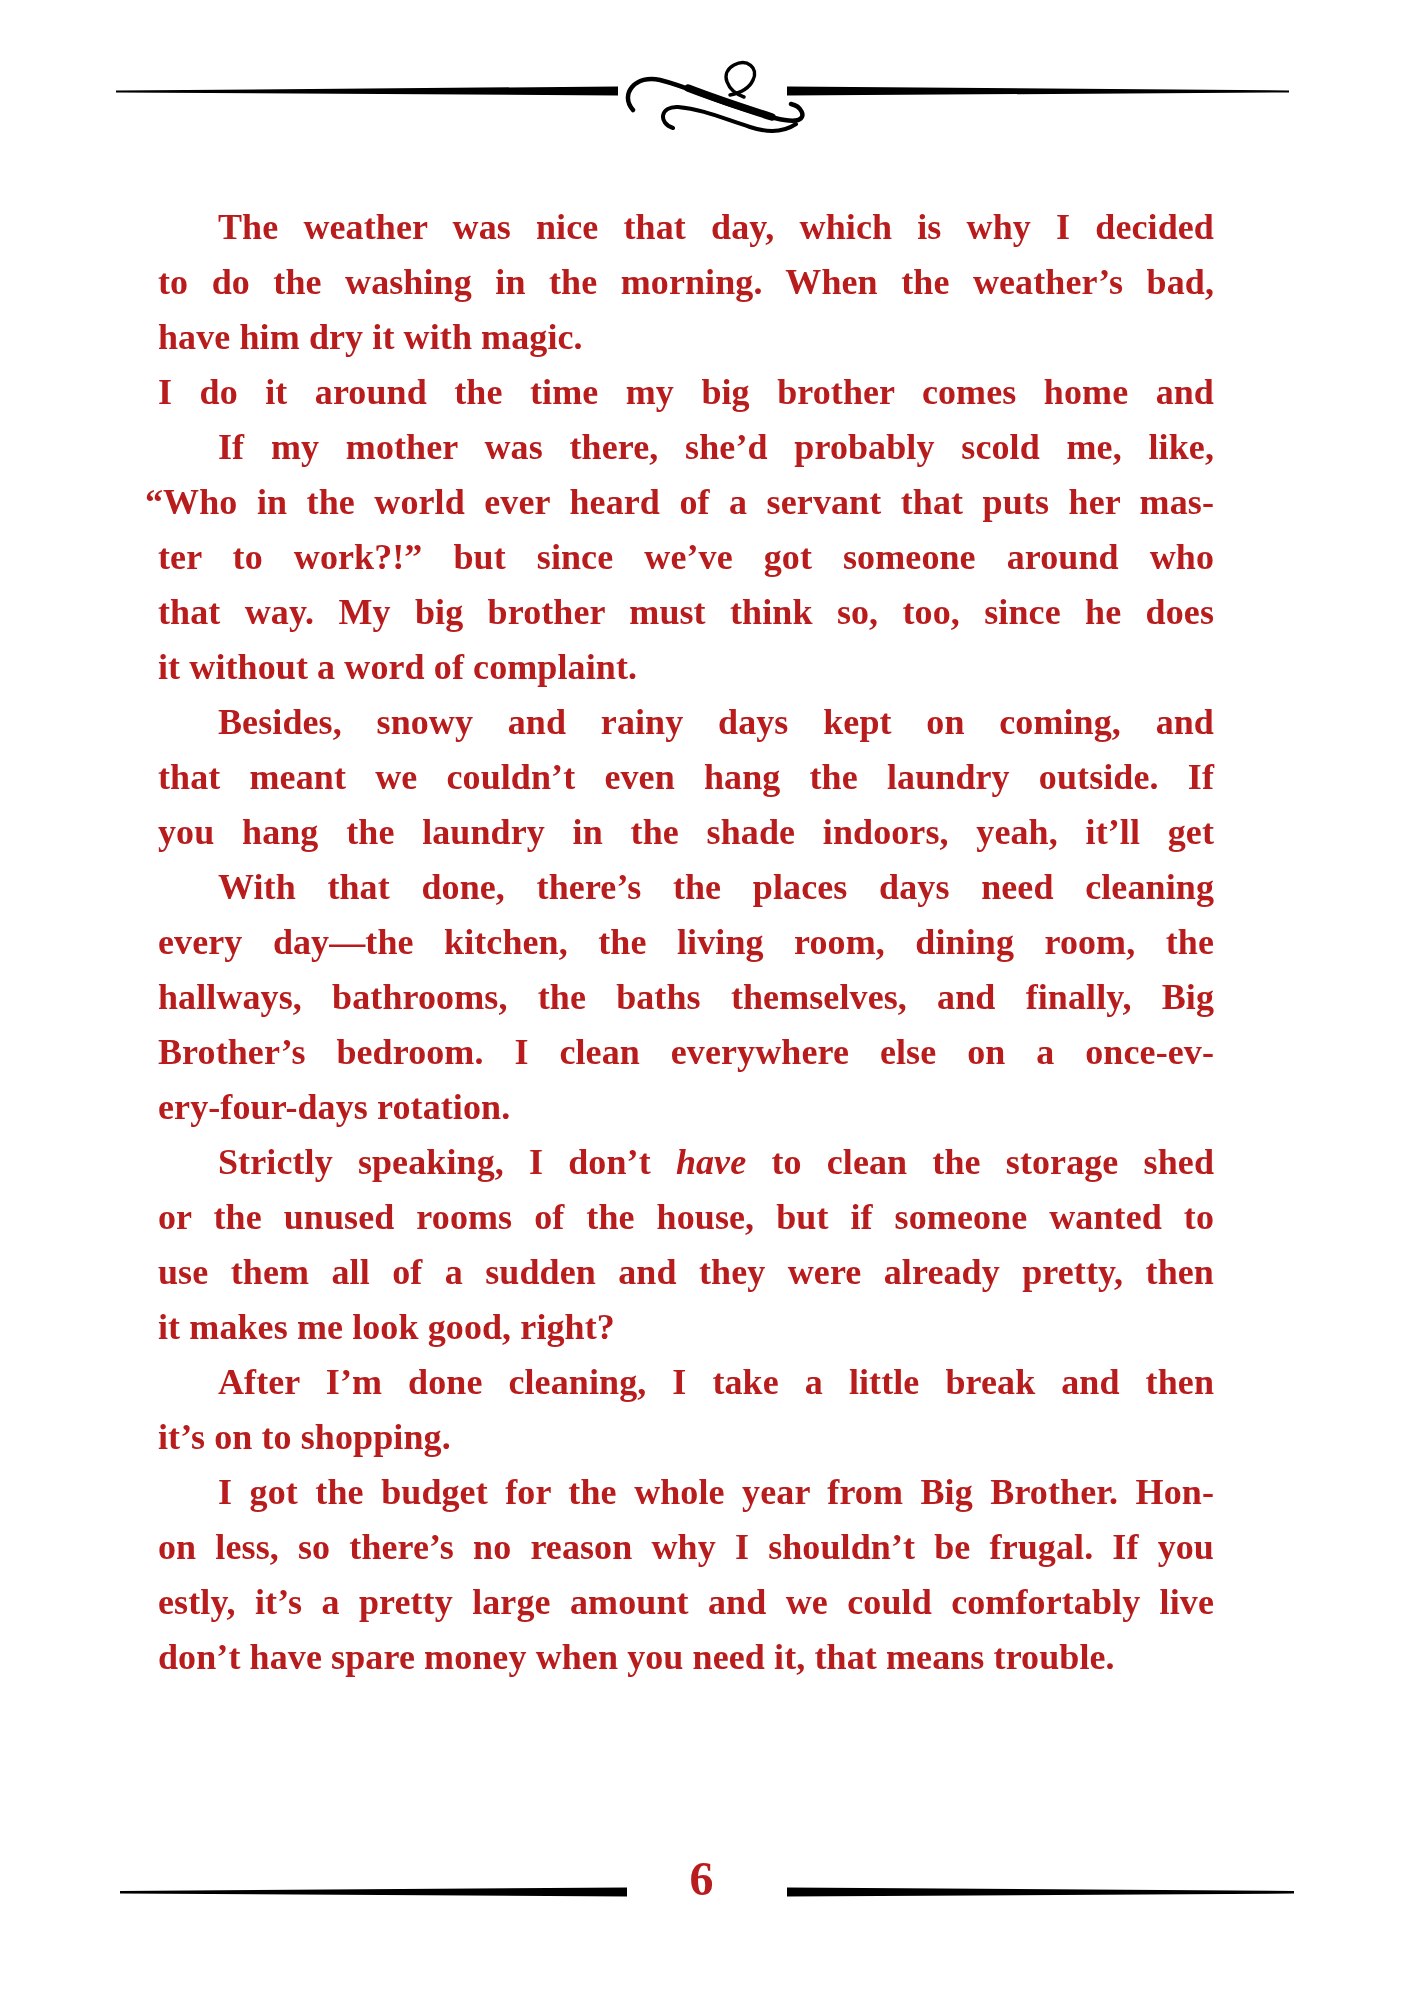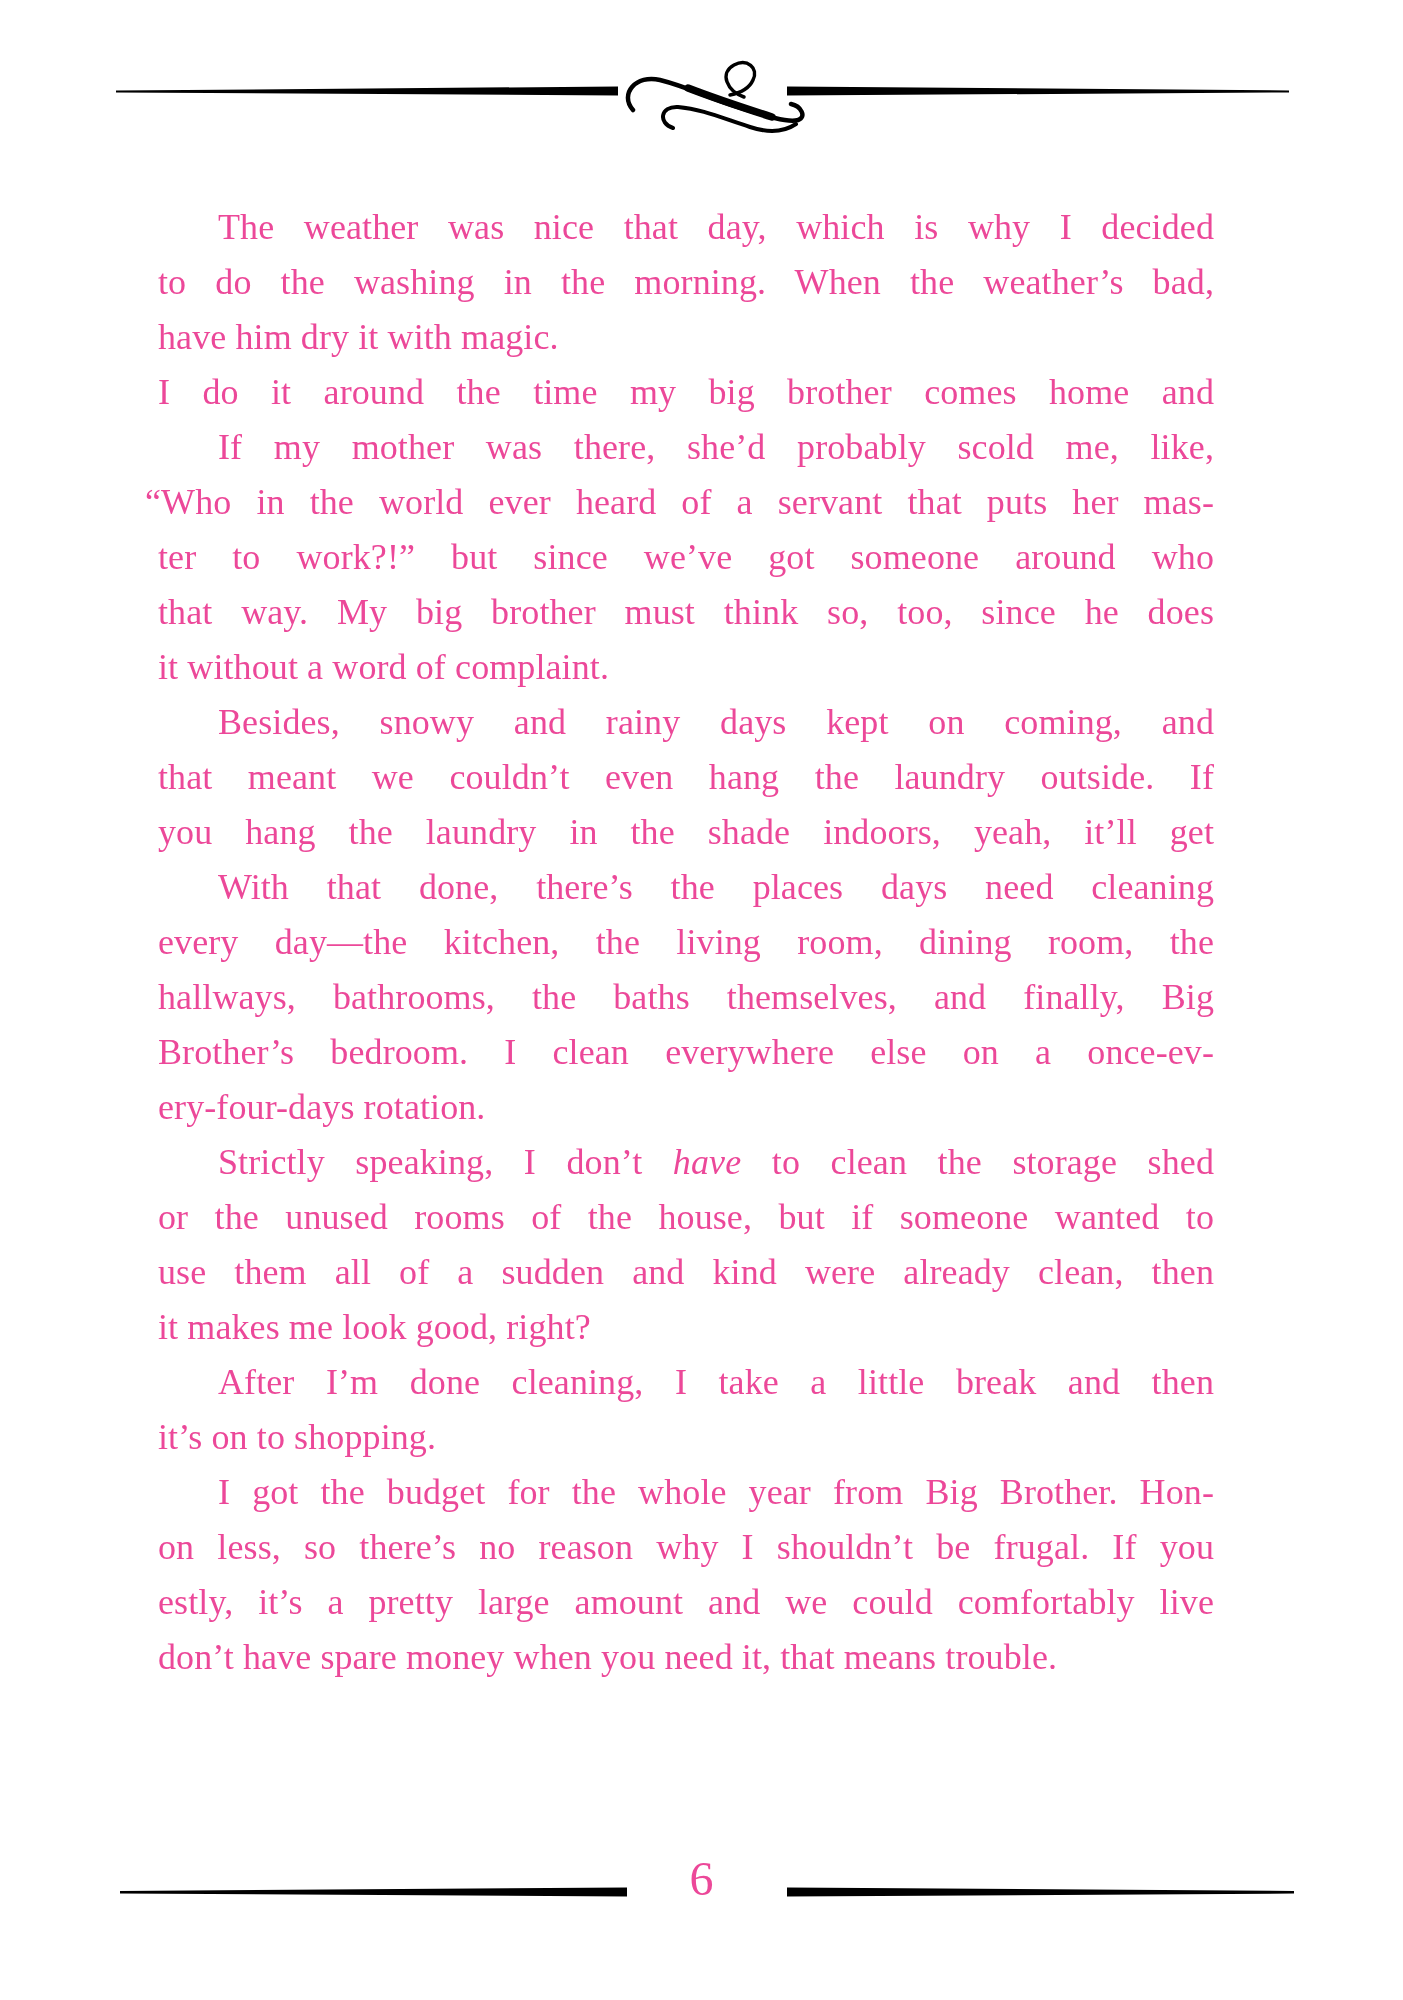--- a/index.html
+++ b/index.html
@@ -1,23 +1,24 @@
 <!DOCTYPE html>
 <html><head>
 <meta charset="utf-8">
 <style>
   html, body { margin: 0; padding: 0; background: #ffffff; }
   .page {
     position: relative;
     width: 1403px;
     height: 2000px;
     background: #ffffff;
-    color: #ec4899;
+    color: #b91c1c;
     font-family: "Liberation Serif", "DejaVu Serif", serif;
     overflow: hidden;
+    font-weight: bold;
   }
   .header-ornament {
     position: absolute;
     left: 0;
     top: 40px;
     width: 1403px;
     height: 130px;
   }
   .body-text {
     position: absolute;
@@ -98,21 +99,21 @@
       <div class="paragraph">
         <div class="line first">With that done, there’s the places days need cleaning</div>
         <div class="line">every day—the kitchen, the living room, dining room, the</div>
         <div class="line">hallways, bathrooms, the baths themselves, and finally, Big</div>
         <div class="line">Brother’s bedroom. I clean everywhere else on a once-ev-</div>
         <div class="line last">ery-four-days rotation.</div>
       </div>
       <div class="paragraph">
         <div class="line first">Strictly speaking, I don’t <em>have</em> to clean the storage shed</div>
         <div class="line">or the unused rooms of the house, but if someone wanted to</div>
-        <div class="line">use them all of a sudden and kind were already clean, then</div>
+        <div class="line">use them all of a sudden and they were already pretty, then</div>
         <div class="line last">it makes me look good, right?</div>
       </div>
       <div class="paragraph">
         <div class="line first">After I’m done cleaning, I take a little break and then</div>
         <div class="line last">it’s on to shopping.</div>
       </div>
       <div class="paragraph">
         <div class="line first">I got the budget for the whole year from Big Brother. Hon-</div>
         <div class="line">on less, so there’s no reason why I shouldn’t be frugal. If you</div>
         <div class="line">estly, it’s a pretty large amount and we could comfortably live</div>

